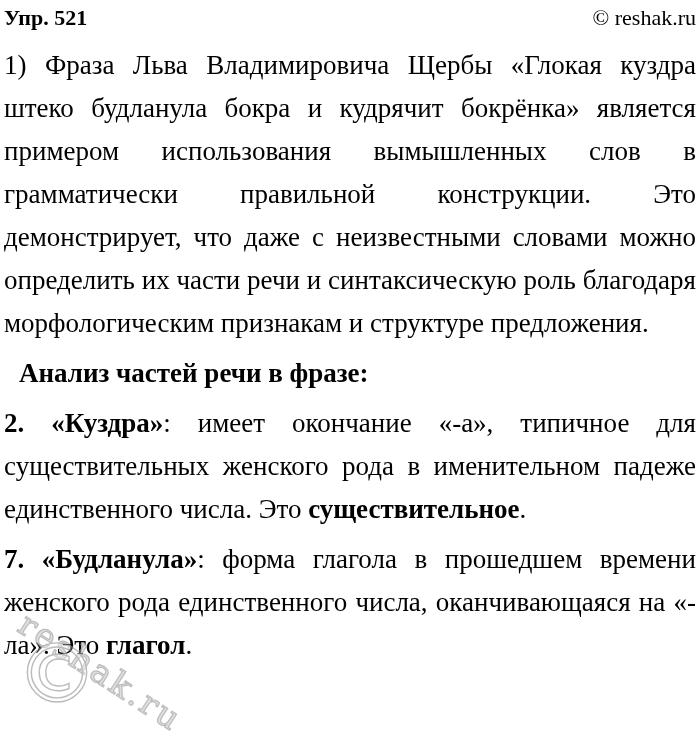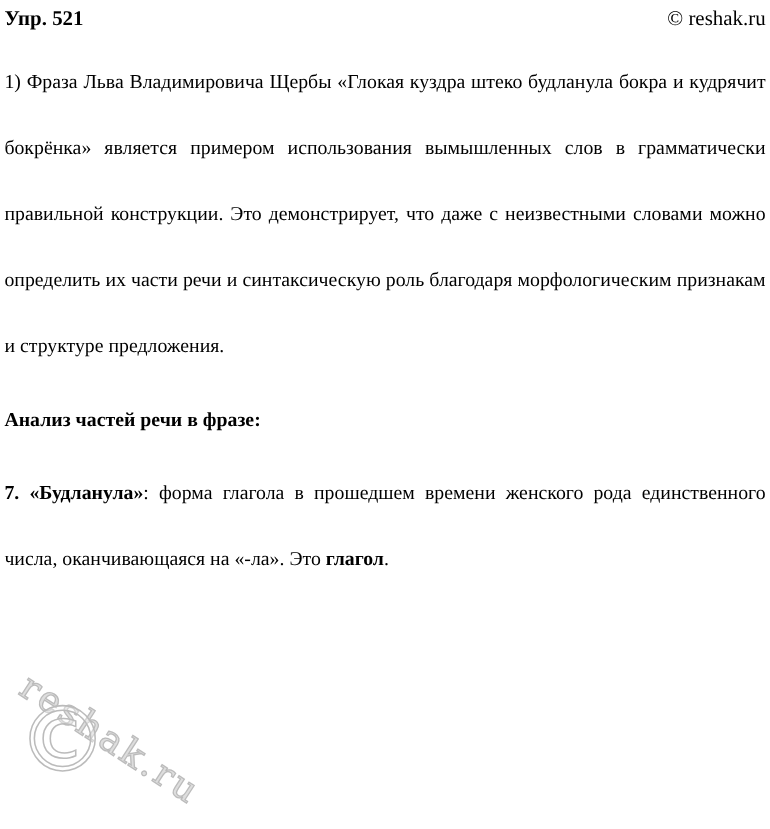--- a/index.html
+++ b/index.html
@@ -9,37 +9,37 @@
     font-family: "Liberation Serif", "DejaVu Serif", serif;
   }
   .page {
     position: relative;
     width: 100%; height: 100%;
     padding: 5px 4px 0 4px;
     box-sizing: border-box;
   }
   .doc-header {
     display: flex; justify-content: space-between; align-items: baseline;
-    font-size: 19px; line-height: 26px;
+    font-size: 22px; line-height: 26px;
     margin-bottom: 13px;
     gap: 10px;
   }
   .exercise-label { font-weight: bold; }
   .copyright-label { font-weight: normal; margin-left: 36px; }
   .doc-body { position: relative; z-index: 1; }
   .block {
-    font-size: 18px; line-height: 60px;
+    font-size: 27px; line-height: 43px;
     text-align: justify;
     margin: 0 0 7px 0;
     font-weight: normal;
   }
   .block.heading {
     font-weight: bold;
     text-align: left;
-    margin: 0 0 7px 0;
+    margin: 0 0 7px 15px;
   }
   .block b { font-weight: bold; }
   
   .watermark {
     position: absolute; left: 0; top: 585px;
     width: 210px; height: 169px;
     pointer-events: none;
     z-index: 2;
     opacity: 0.6;
   }
@@ -67,20 +67,21 @@
 
 <div class="page">
   <div class="doc-header">
     <span class="exercise-label">Упр. 521</span>
     <span class="copyright-label">© reshak.ru</span>
   </div>
 
   <div class="doc-body">
       <p class="block paragraph"><span>1) Фраза Льва Владимировича Щербы «Глокая куздра штеко будланула бокра и кудрячит бокрёнка» является примером использования вымышленных слов в грамматически правильной конструкции. Это демонстрирует, что даже с неизвестными словами можно определить их части речи и синтаксическую роль благодаря морфологическим признакам и структуре предложения.</span></p>
       <h2 class="block heading"><b>Анализ частей речи в фразе:</b></h2>
+      <p class="block paragraph"><b>2. «Куздра»</b><span>: имеет окончание «-а», типичное для существительных женского рода в именительном падеже единственного числа. Это </span><b>существительное</b><span>.</span></p>
       <p class="block paragraph"><b>7. «Будланула»</b><span>: форма глагола в прошедшем времени женского рода единственного числа, оканчивающаяся на «-ла». Это </span><b>глагол</b><span>.</span></p>
     </div>
 
   <div class="watermark">
     <span class="wm-text">reshak.ru</span>
     <span class="wm-copy">©</span>
   </div>
 </div>
 
 </body></html>

